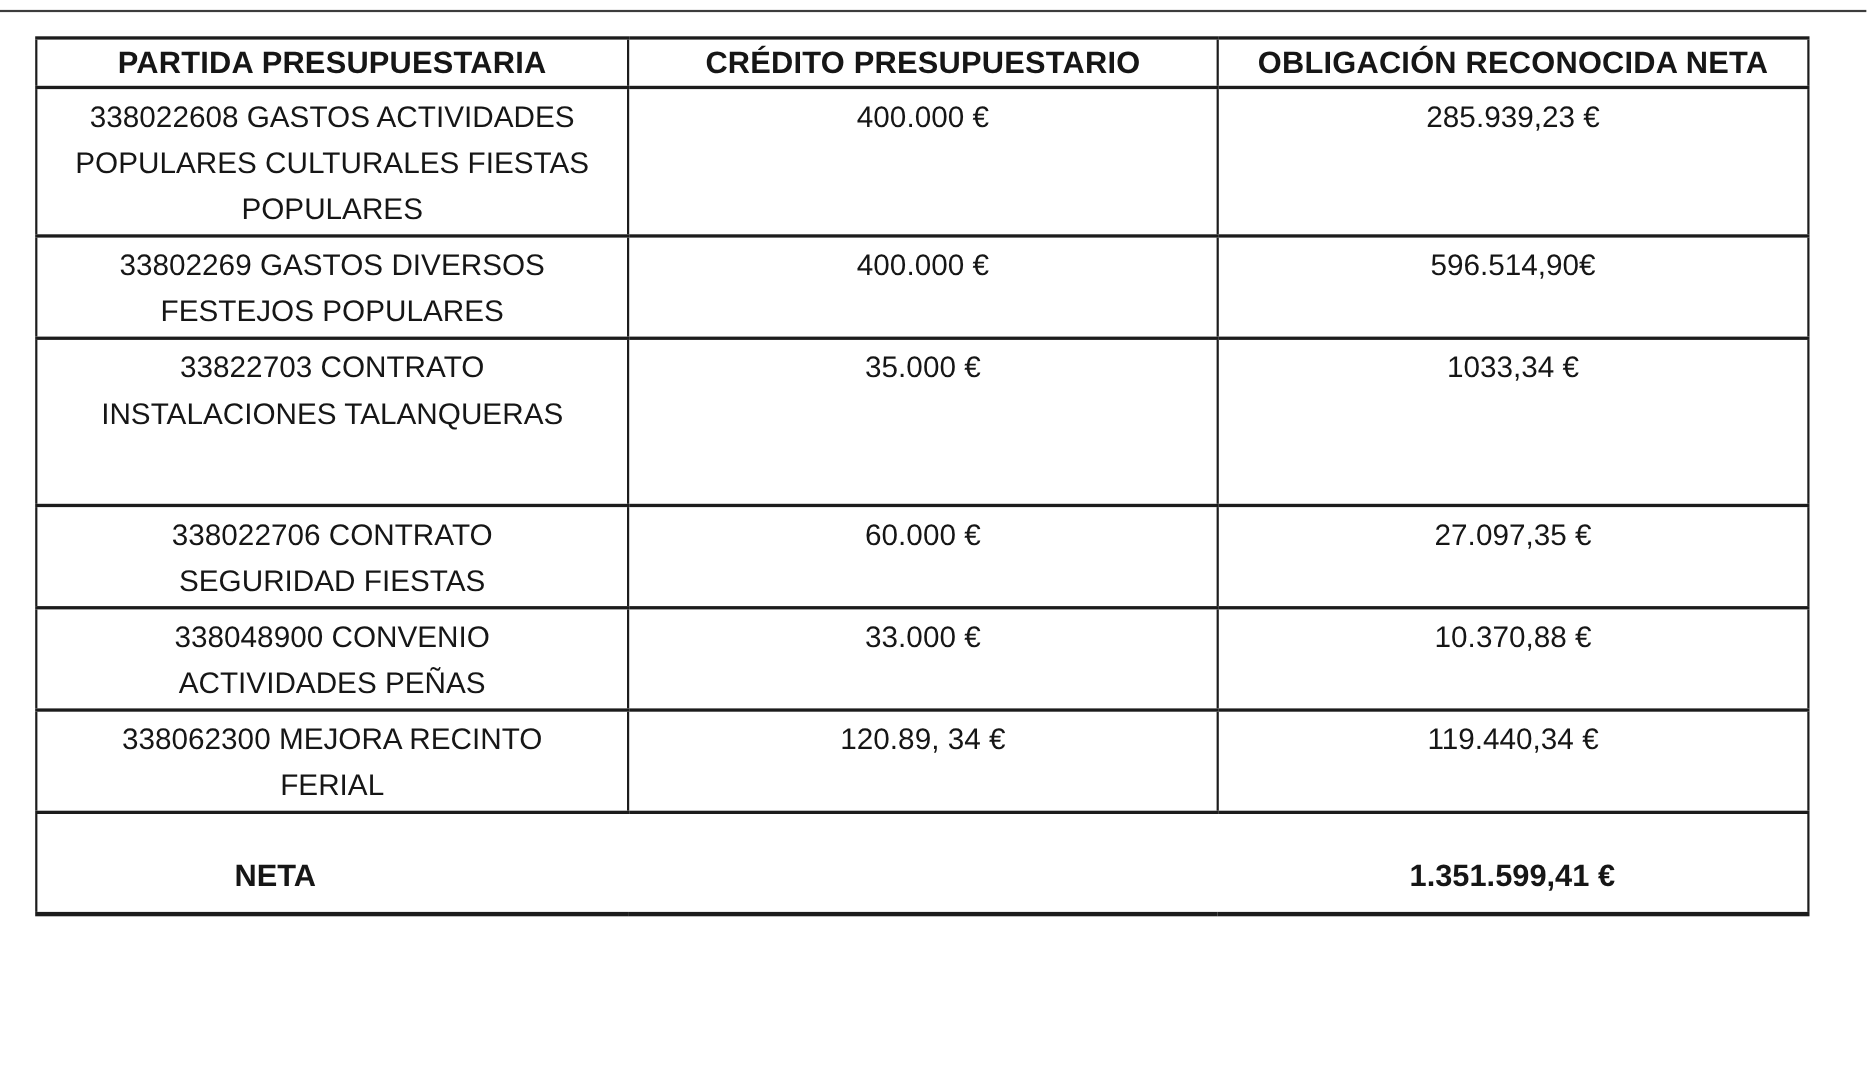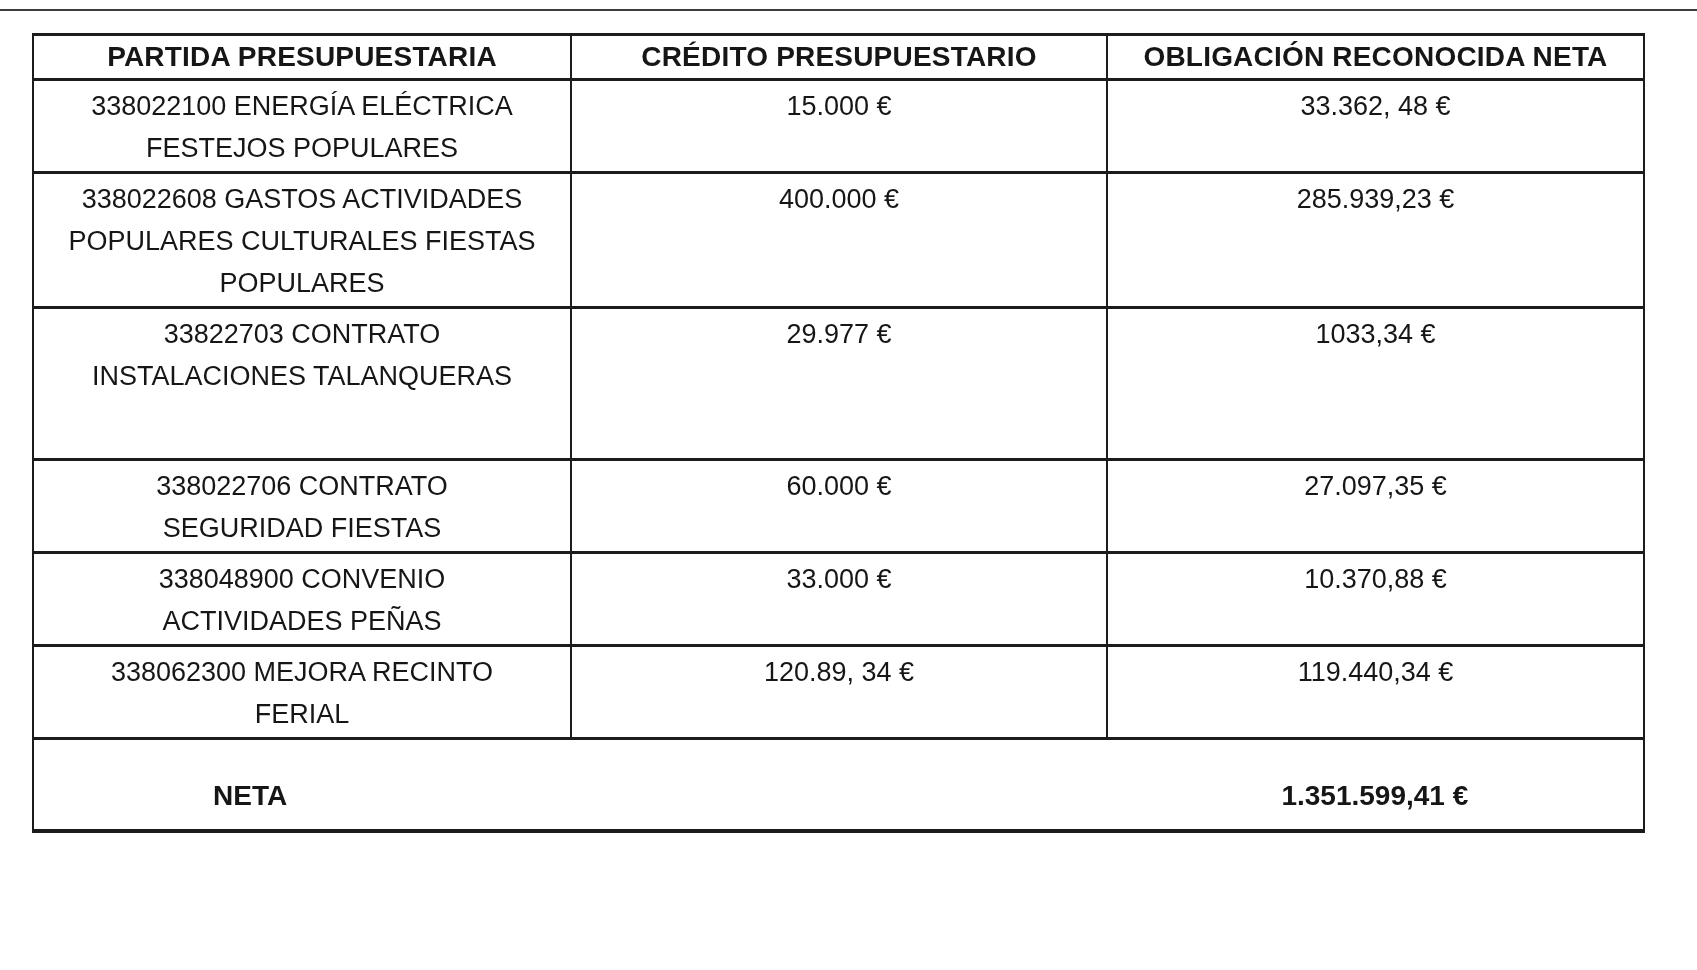--- a/index.html
+++ b/index.html
@@ -108,36 +108,36 @@
     </colgroup>
     <thead>
       <tr>
         <th>PARTIDA PRESUPUESTARIA</th>
         <th>CRÉDITO PRESUPUESTARIO</th>
         <th>OBLIGACIÓN RECONOCIDA NETA</th>
       </tr>
     </thead>
     <tbody>
       <tr>
-        <td class="partida">338022100 ENERGÍA ELÉCTRICA
-FESTEJOS POPULARES</td>
-        <td>15.000 €</td>
-        <td>33.362, 48 €</td>
-      </tr>
-      <tr>
         <td class="partida">338022608 GASTOS ACTIVIDADES
 POPULARES CULTURALES FIESTAS
 POPULARES</td>
         <td>400.000 €</td>
         <td>285.939,23 €</td>
       </tr>
       <tr>
+        <td class="partida">33802269 GASTOS DIVERSOS
+FESTEJOS POPULARES</td>
+        <td>400.000 €</td>
+        <td>596.514,90€</td>
+      </tr>
+      <tr>
         <td class="partida">33822703 CONTRATO
 INSTALACIONES TALANQUERAS</td>
-        <td>29.977 €</td>
+        <td>35.000 €</td>
         <td>1033,34 €</td>
       </tr>
       <tr>
         <td class="partida">338022706 CONTRATO
 SEGURIDAD FIESTAS</td>
         <td>60.000 €</td>
         <td>27.097,35 €</td>
       </tr>
       <tr>
         <td class="partida">338048900 CONVENIO

